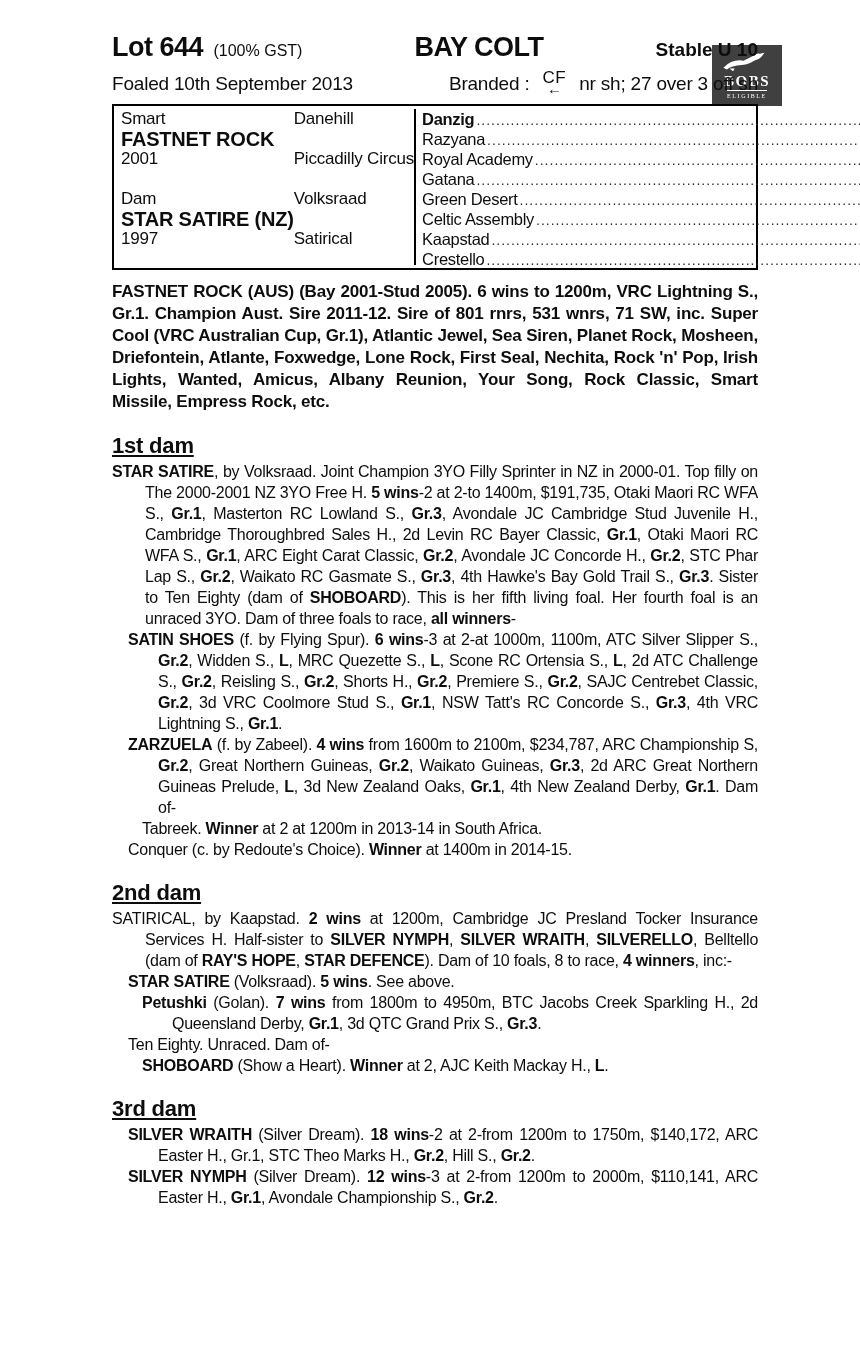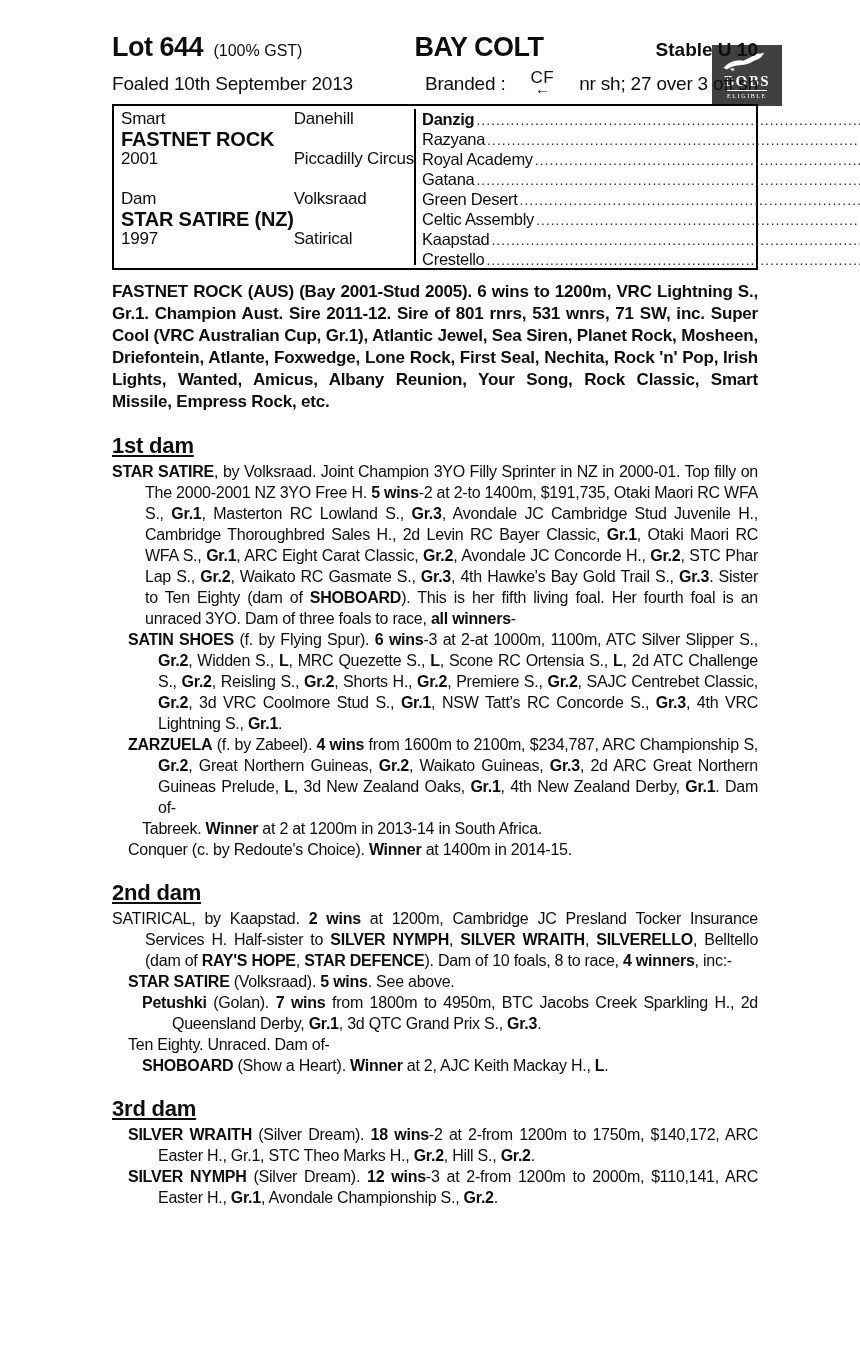--- a/index.html
+++ b/index.html
@@ -29,21 +29,21 @@
 
   
   .account { text-align:center; font-weight:700; font-size:17px; padding-top:88px; letter-spacing:-0.2px; }
   .lot-row { display:flex; align-items:baseline; margin-top:7px; }
   .lot-left { white-space:nowrap; }
   .lot-num { font-weight:700; font-size:27px; letter-spacing:-0.5px; }
   .lot-gst { font-size:16px; margin-left:6px; }
   .lot-title { flex:1; text-align:center; font-weight:700; font-size:27px; letter-spacing:-0.5px; }
   .lot-stable { font-weight:700; font-size:19px; white-space:nowrap;margin-top:32px; }
   .foal-row { display:flex; justify-content:space-between; align-items:center; margin-top:9px; font-size:19px; letter-spacing:-0.2px; }
-  .branded-group { display:flex; align-items:center; gap:23px; }
+  .branded-group { display:flex; align-items:center; gap:11px; }
   .brand-mark { display:inline-flex; flex-direction:column; align-items:center; margin:0 2px; }
   .brand-cf { font-size:17px; line-height:11px; letter-spacing:0.5px; }
   .brand-arrow { font-size:15px; line-height:12px; }
 
   
   .ped-table {
     margin-top:9px; border:2px solid #000; display:flex; height:166px; padding:3px 0 3px 7px;
   }
   .ped-col1 { width:183px; }
   .ped-col2 { width:162px; }

